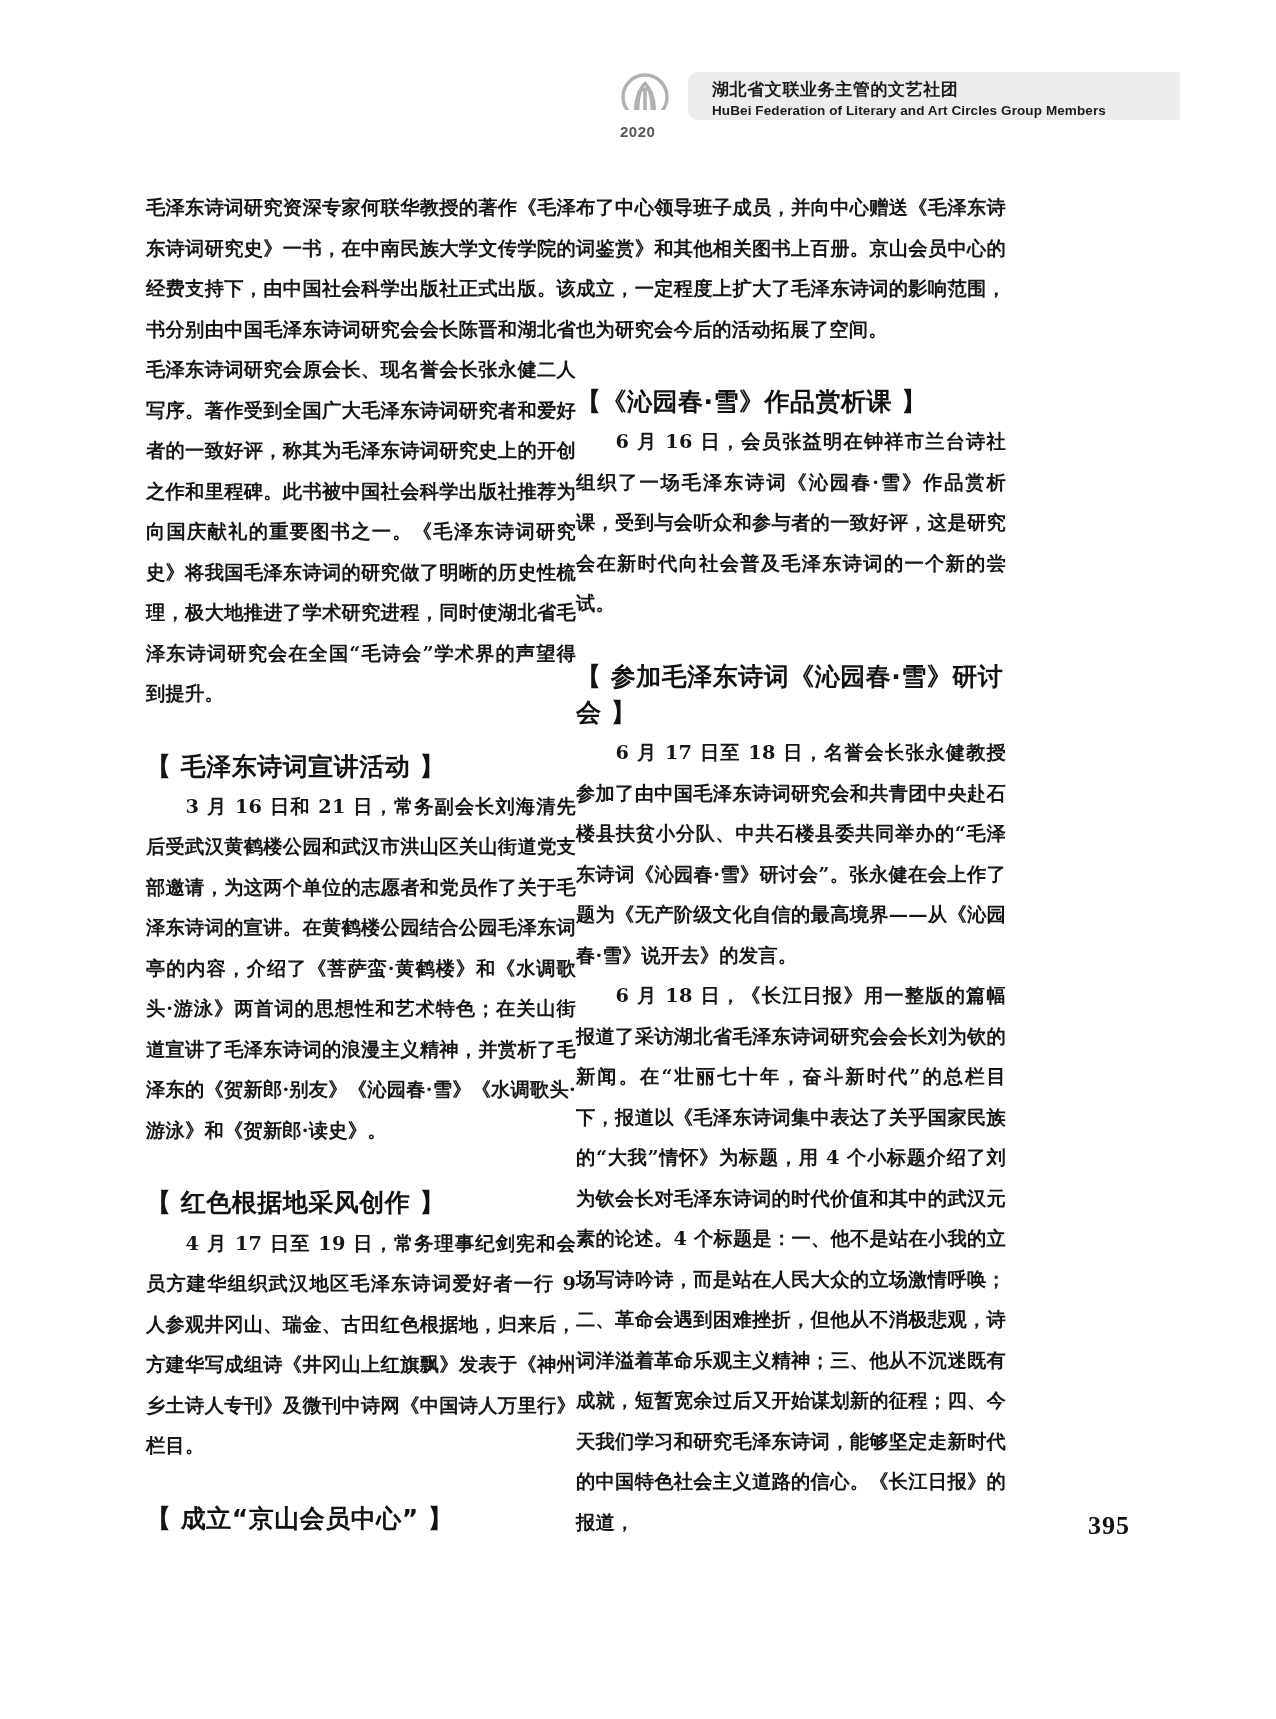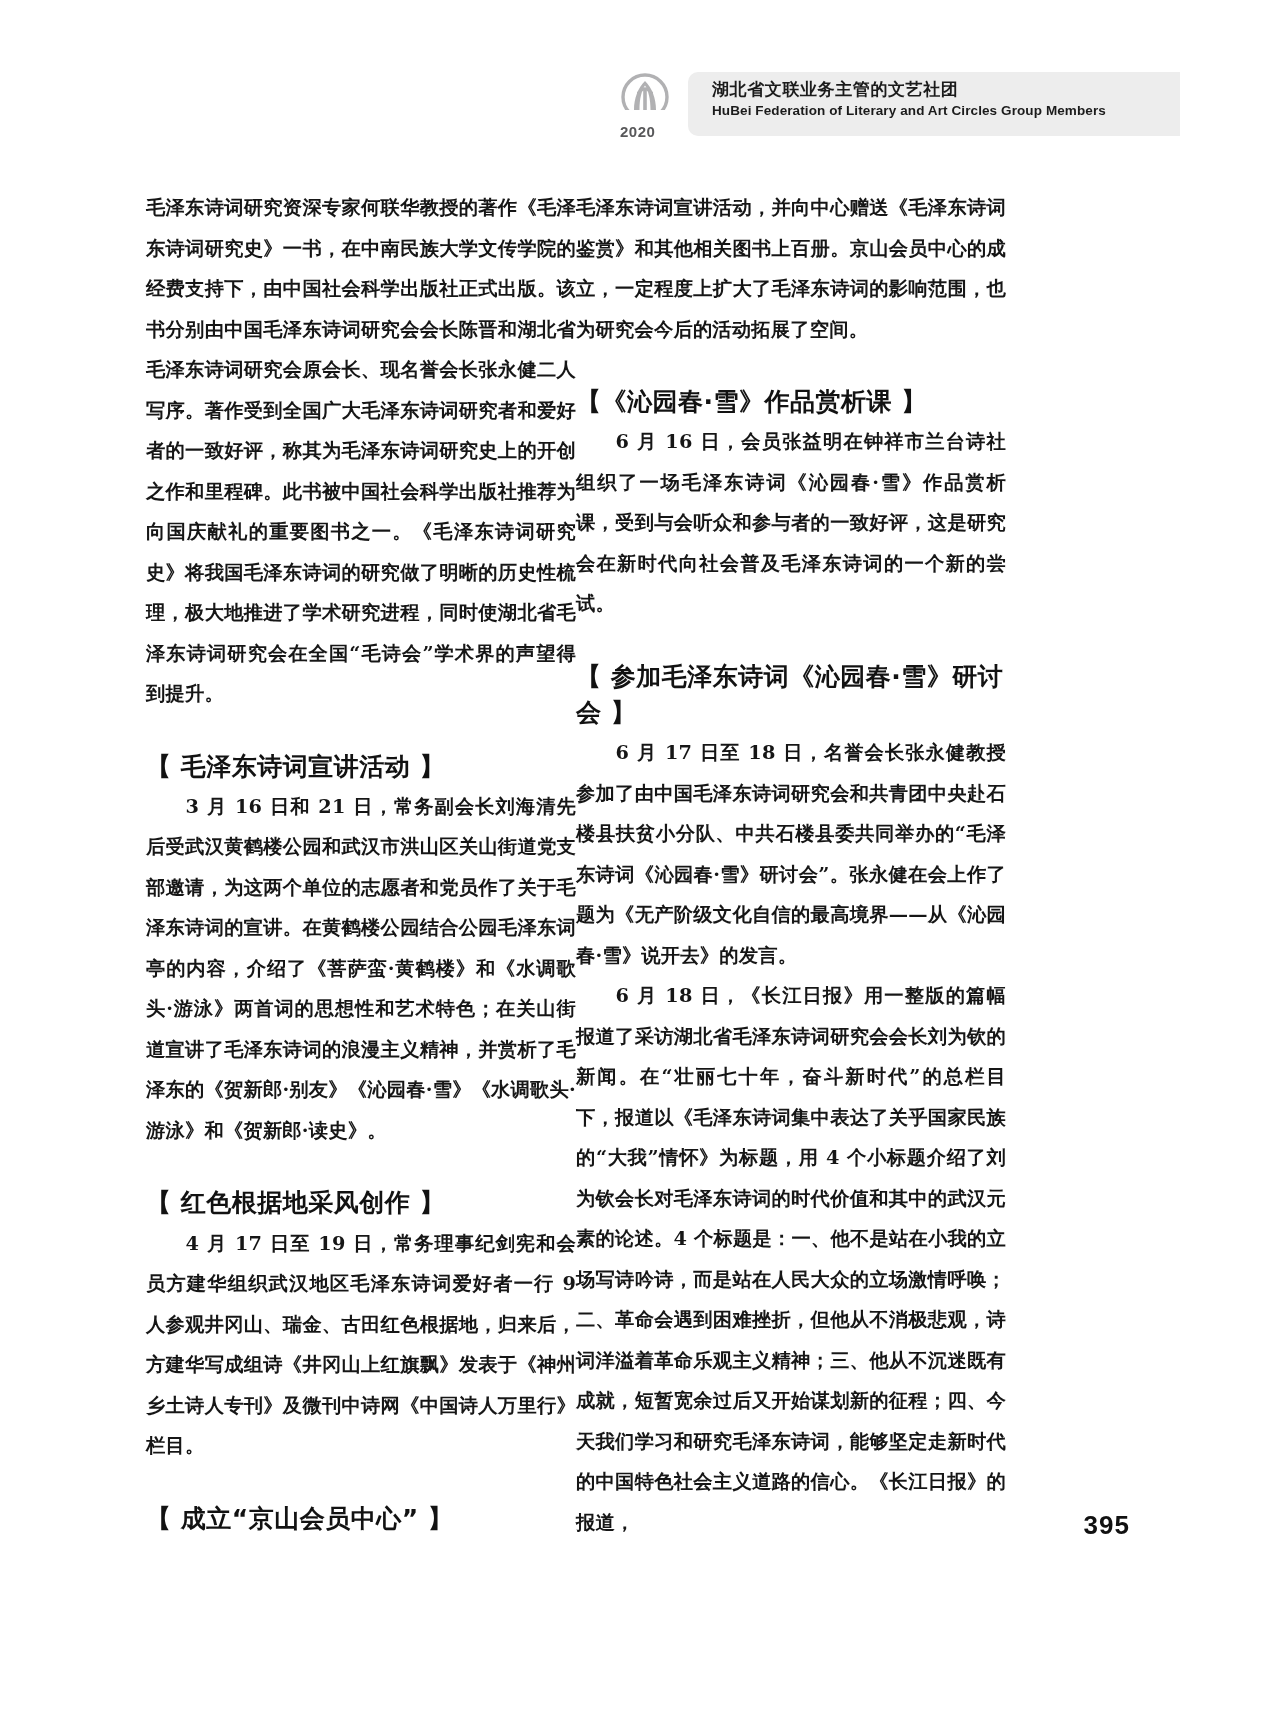--- a/index.html
+++ b/index.html
@@ -51,21 +51,21 @@
     letter-spacing: 0.5px;
     color: #58585a;
     margin-top: 1px;
   }
   .header-band {
     flex: 1 1 auto;
     background: #ededed;
     border-radius: 10px 0 0 10px;
     margin-left: 6px;
     padding: 7px 0 5px 24px;
-    height: 64px;
+    height: 48px;
     box-sizing: border-box;
   }
   .header-cn {
     font-family: "Liberation Sans", sans-serif;
     font-weight: bold;
     font-size: 17px;
     letter-spacing: 0.6px;
     color: #1b1b1b;
     line-height: 1.25;
     white-space: nowrap;
@@ -114,21 +114,21 @@
   }
   p.body-text.indent {
     text-indent: 2.05em;
   }
 
   
   .folio {
     position: absolute;
     right: 146px;
     bottom: 178px;
-    font-family: Liberation Sans, sans-serif;
+    font-family: Liberation Serif, serif;
     font-weight: bold;
     font-size: 26px;
     color: #111111;
     letter-spacing: 1px;
   }
 </style>
 </head>
 <body>
 
 <div class="page">
@@ -159,21 +159,21 @@
   <div class="columns">
     <div class="col" id="left-col">
         <p class="body-text">毛泽东诗词研究资深专家何联华教授的著作《毛泽东诗词研究史》一书，在中南民族大学文传学院的经费支持下，由中国社会科学出版社正式出版。该书分别由中国毛泽东诗词研究会会长陈晋和湖北省毛泽东诗词研究会原会长、现名誉会长张永健二人写序。著作受到全国广大毛泽东诗词研究者和爱好者的一致好评，称其为毛泽东诗词研究史上的开创之作和里程碑。此书被中国社会科学出版社推荐为向国庆献礼的重要图书之一。《毛泽东诗词研究史》将我国毛泽东诗词的研究做了明晰的历史性梳理，极大地推进了学术研究进程，同时使湖北省毛泽东诗词研究会在全国“毛诗会”学术界的声望得到提升。</p>
         <h2 class="section-title">【 毛泽东诗词宣讲活动 】</h2>
         <p class="body-text indent">3 月 16 日和 21 日，常务副会长刘海清先后受武汉黄鹤楼公园和武汉市洪山区关山街道党支部邀请，为这两个单位的志愿者和党员作了关于毛泽东诗词的宣讲。在黄鹤楼公园结合公园毛泽东词亭的内容，介绍了《菩萨蛮·黄鹤楼》和《水调歌头·游泳》两首词的思想性和艺术特色；在关山街道宣讲了毛泽东诗词的浪漫主义精神，并赏析了毛泽东的《贺新郎·别友》《沁园春·雪》《水调歌头·游泳》和《贺新郎·读史》。</p>
         <h2 class="section-title">【 红色根据地采风创作 】</h2>
         <p class="body-text indent">4 月 17 日至 19 日，常务理事纪剑宪和会员方建华组织武汉地区毛泽东诗词爱好者一行 9 人参观井冈山、瑞金、古田红色根据地，归来后，方建华写成组诗《井冈山上红旗飘》发表于《神州乡土诗人专刊》及微刊中诗网《中国诗人万里行》栏目。</p>
         <h2 class="section-title">【 成立“京山会员中心” 】</h2>
       </div>
     <div class="col" id="right-col">
-        <p class="body-text">毛泽东诗词宣讲活动，并向中心赠送《毛泽东诗词鉴赏》和其他相关图书上百册。京山会员中心的成立，一定程度上扩大了毛泽东诗词的影响范围，也为研究会今后的活动拓展了空间。</p>
+        <p class="body-text">布了中心领导班子成员，并向中心赠送《毛泽东诗词鉴赏》和其他相关图书上百册。京山会员中心的成立，一定程度上扩大了毛泽东诗词的影响范围，也为研究会今后的活动拓展了空间。</p>
         <h2 class="section-title">【《沁园春·雪》作品赏析课 】</h2>
         <p class="body-text indent">6 月 16 日，会员张益明在钟祥市兰台诗社组织了一场毛泽东诗词《沁园春·雪》作品赏析课，受到与会听众和参与者的一致好评，这是研究会在新时代向社会普及毛泽东诗词的一个新的尝试。</p>
         <h2 class="section-title">【 参加毛泽东诗词《沁园春·雪》研讨会 】</h2>
         <p class="body-text indent">6 月 17 日至 18 日，名誉会长张永健教授参加了由中国毛泽东诗词研究会和共青团中央赴石楼县扶贫小分队、中共石楼县委共同举办的“毛泽东诗词《沁园春·雪》研讨会”。张永健在会上作了题为《无产阶级文化自信的最高境界——从《沁园春·雪》说开去》的发言。</p>
         <p class="body-text indent">6 月 18 日，《长江日报》用一整版的篇幅报道了采访湖北省毛泽东诗词研究会会长刘为钦的新闻。在“壮丽七十年，奋斗新时代”的总栏目下，报道以《毛泽东诗词集中表达了关乎国家民族的“大我”情怀》为标题，用 4 个小标题介绍了刘为钦会长对毛泽东诗词的时代价值和其中的武汉元素的论述。4 个标题是：一、他不是站在小我的立场写诗吟诗，而是站在人民大众的立场激情呼唤；二、革命会遇到困难挫折，但他从不消极悲观，诗词洋溢着革命乐观主义精神；三、他从不沉迷既有成就，短暂宽余过后又开始谋划新的征程；四、今天我们学习和研究毛泽东诗词，能够坚定走新时代的中国特色社会主义道路的信心。《长江日报》的报道，</p>
       </div>
   </div>
 
   <div class="folio">395</div>
 

